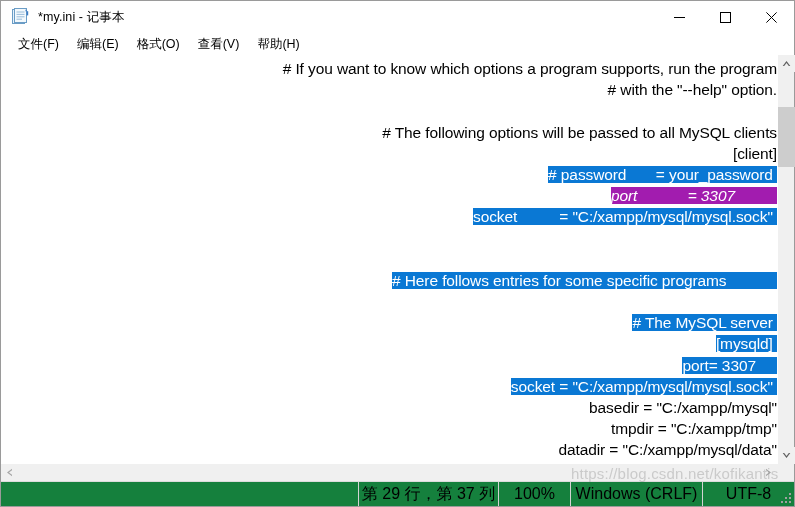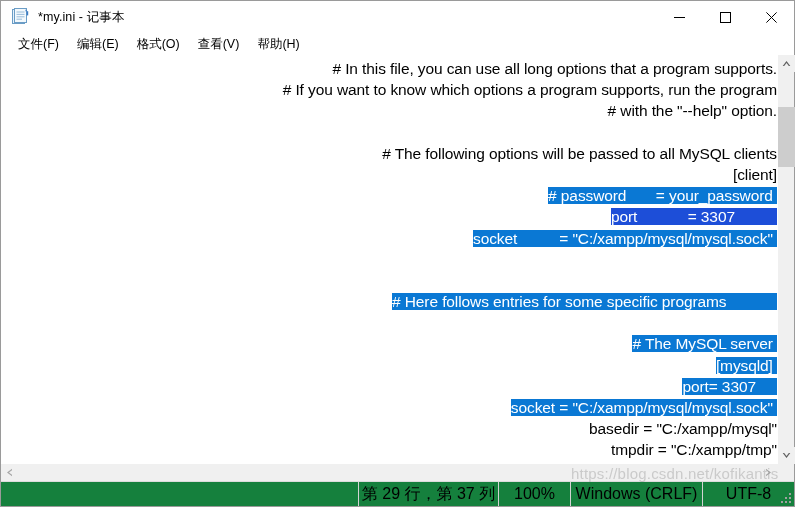--- a/index.html
+++ b/index.html
@@ -234,28 +234,27 @@
   <div id="menubar">
     <div class="menu-item">文件(F)</div>
     <div class="menu-item">编辑(E)</div>
     <div class="menu-item">格式(O)</div>
     <div class="menu-item">查看(V)</div>
     <div class="menu-item">帮助(H)</div>
   </div>
 
   <div id="editor-wrap">
     <div id="textarea">
-        <div class="line"><span class="seg"># In this file, you can use all long options that a program supports.</span></div>
         <div class="line"><span class="seg"># If you want to know which options a program supports, run the program</span></div>
         <div class="line"><span class="seg"># with the "--help" option.</span></div>
         <div class="line">&nbsp;</div>
         <div class="line"><span class="seg"># The following options will be passed to all MySQL clients</span></div>
         <div class="line"><span class="seg">[client]</span></div>
         <div class="line"><span class="seg sel" style="background: rgb(10, 120, 212); color: rgb(255, 255, 255);"># password       = your_password </span></div>
-        <div class="line"><span class="seg sel" style="background: #1d4ed8; color: rgb(255, 255, 255);">port            = 3307          </span></div>
+        <div class="line"><span class="seg sel" style="background: #a21caf; color: rgb(255, 255, 255); font-style: italic;">port            = 3307          </span></div>
         <div class="line"><span class="seg sel" style="background: rgb(10, 120, 212); color: rgb(255, 255, 255);">socket          = "C:/xampp/mysql/mysql.sock" </span></div>
         <div class="line">&nbsp;</div>
         <div class="line">&nbsp;</div>
         <div class="line"><span class="seg sel" style="background: rgb(10, 120, 212); color: rgb(255, 255, 255);"># Here follows entries for some specific programs            </span></div>
         <div class="line">&nbsp;</div>
         <div class="line"><span class="seg sel" style="background: rgb(10, 120, 212); color: rgb(255, 255, 255);"># The MySQL server </span></div>
         <div class="line"><span class="seg sel" style="background: rgb(10, 120, 212); color: rgb(255, 255, 255);">[mysqld] </span></div>
         <div class="line"><span class="seg sel" style="background: rgb(10, 120, 212); color: rgb(255, 255, 255);">port= 3307     </span></div>
         <div class="line"><span class="seg sel" style="background: rgb(10, 120, 212); color: rgb(255, 255, 255);">socket = "C:/xampp/mysql/mysql.sock" </span></div>
         <div class="line"><span class="seg">basedir = "C:/xampp/mysql"</span></div>

